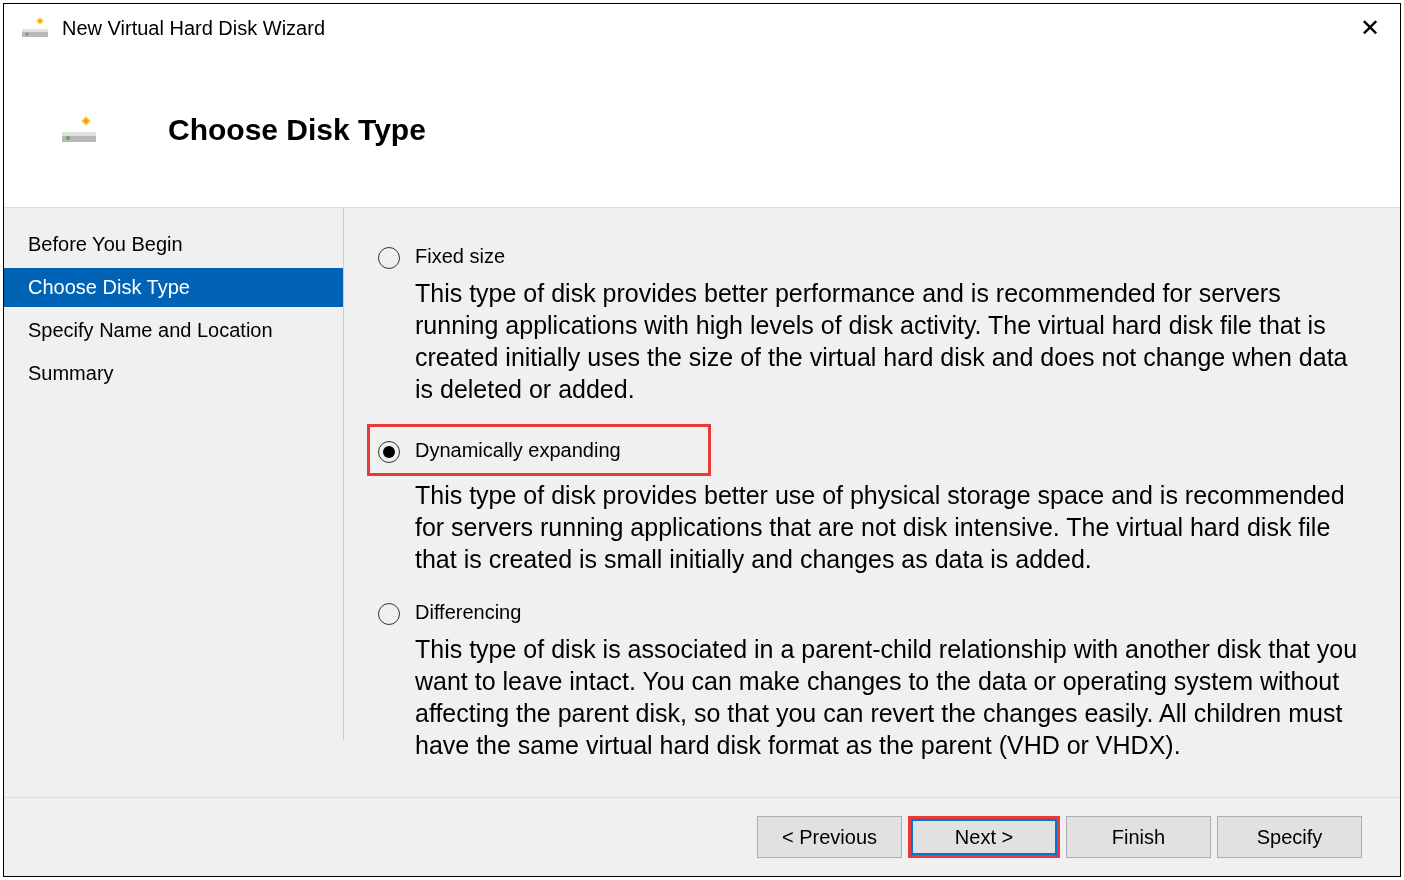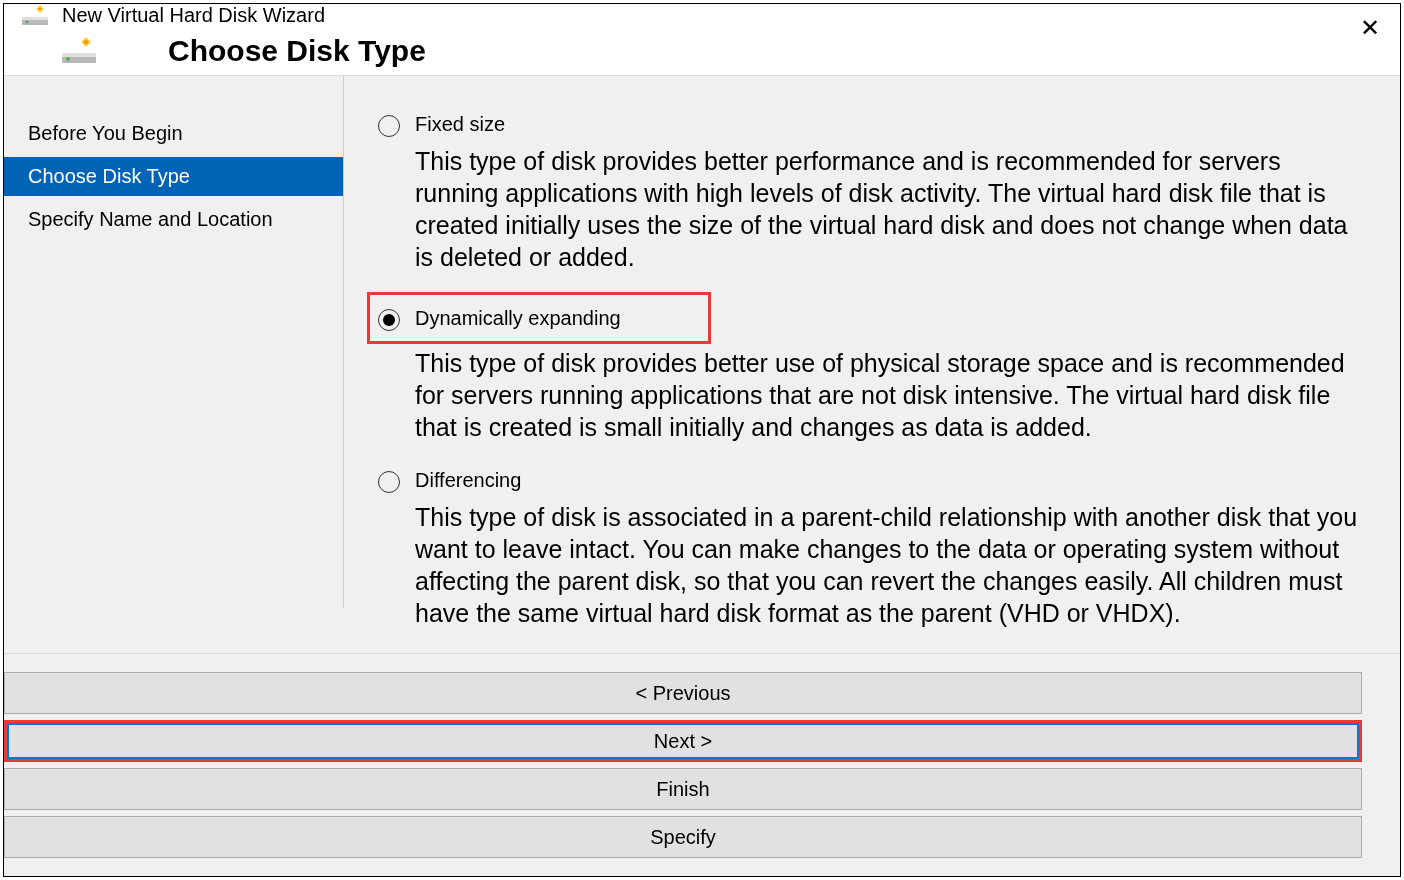--- a/index.html
+++ b/index.html
@@ -60,21 +60,21 @@
       font-weight: bold;
       color: #000;
     }
     .body {
       flex: 1;
       display: flex;
       background: #f0f0f0;
     }
     .sidebar {
       width: 340px;
-      padding-top: 38px;
+      padding-top: 17px;
       padding-right: 0;
       border-right: 1px solid #ccc;
       height: 532px;
     }
     .sidebar-item {
       font-size: 20px;
       padding: 8px 0 8px 24px;
       color: #000;
       cursor: pointer;
       margin-bottom: 4px;
@@ -137,21 +137,20 @@
       color: #000;
       line-height: 1.28;
     }
     .footer {
       border-top: 1px solid #ddd;
       padding: 18px 38px 18px 0;
       background: #f0f0f0;
       display: flex;
       justify-content: flex-end;
       gap: 6px;
-      flex-direction: column;
     }
     .btn {
       height: 42px;
       padding: 0 10px;
       min-width: 145px;
       background: #e1e1e1;
       border: 1px solid #adadad;
       font-size: 20px;
       color: #000;
       cursor: pointer;
@@ -195,20 +194,21 @@
       </svg>
     </span>
     <span class="step-title">Choose Disk Type</span>
   </div>
 
   <div class="body">
     <div class="sidebar" id="sidebar">
         <div class="sidebar-item">Before You Begin</div>
         <div class="sidebar-item selected">Choose Disk Type</div>
         <div class="sidebar-item">Specify Name and Location</div>
+        <div class="sidebar-item">Summary</div>
       </div>
     <div class="main">
       <div id="options">
           <div class="option-block">
             <div class="radio-row">
               <span class="radio"></span>
               <span class="option-label">Fixed size</span>
             </div>
             <div class="option-desc">This type of disk provides better performance and is recommended for servers running applications with high levels of disk activity. The virtual hard disk file that is created initially uses the size of the virtual hard disk and does not change when data is deleted or added.</div>
           </div>

